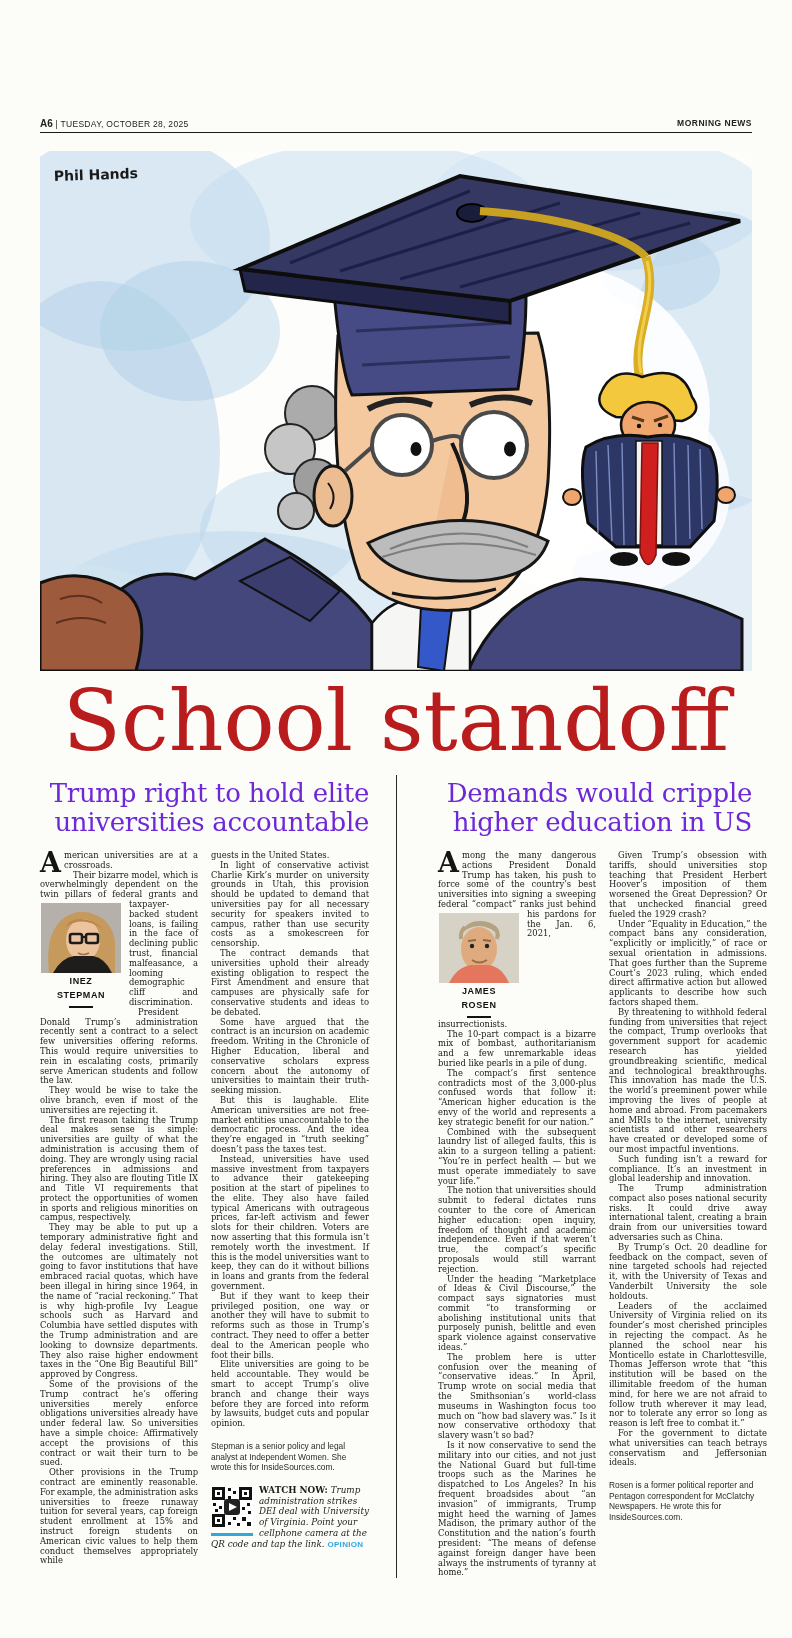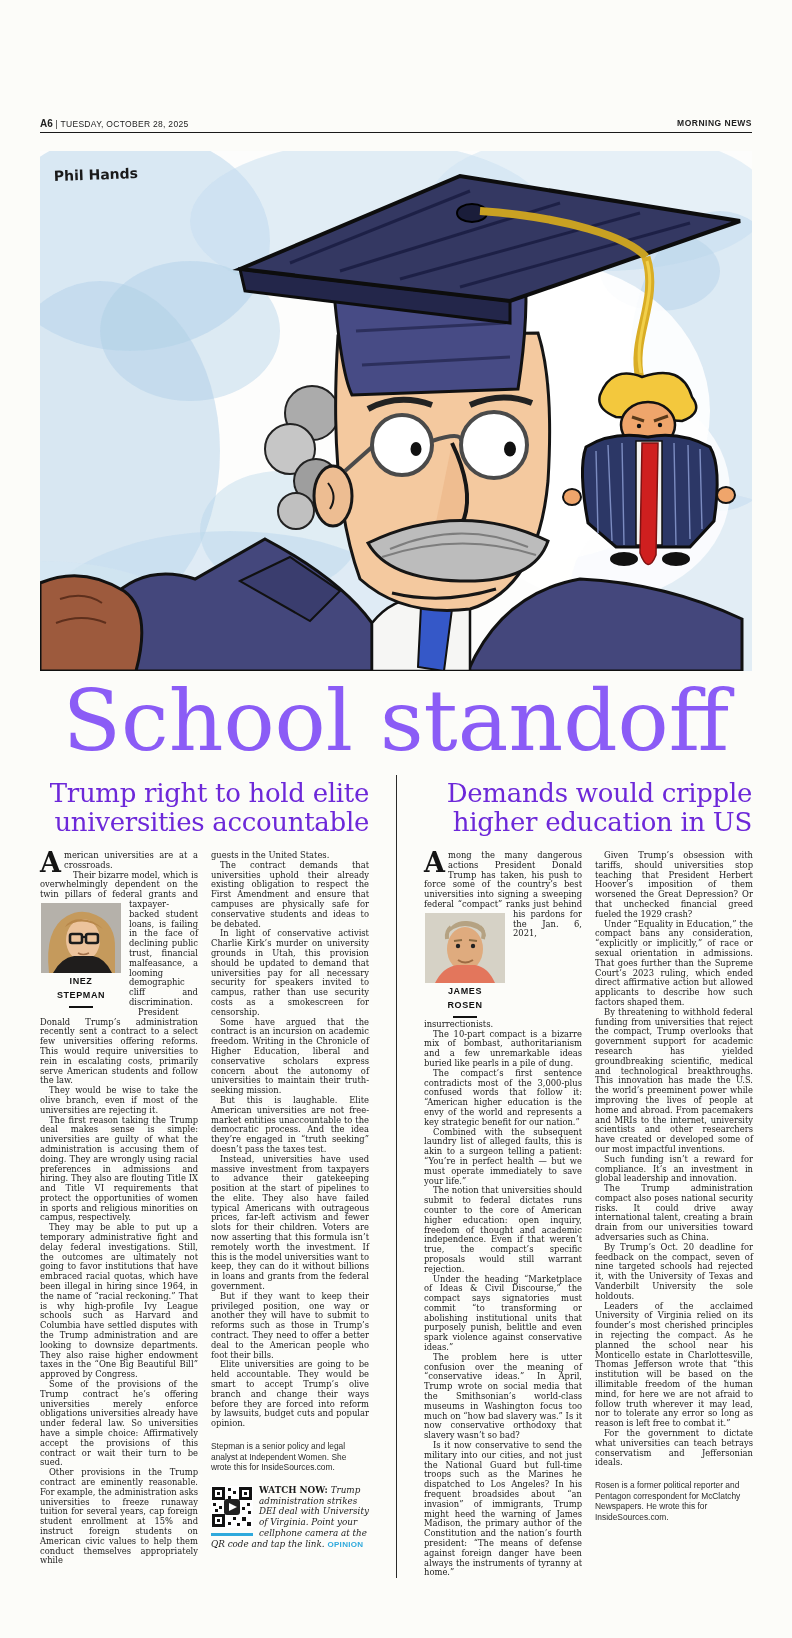--- a/index.html
+++ b/index.html
@@ -21,27 +21,27 @@
   .masthead{border-bottom:3px solid #161616;padding:6px 0 10px 0;}
   .masthead .word{
     display:inline-block;font-size:62px;line-height:56px;font-weight:500;
     transform:scaleX(.62);transform-origin:left center;letter-spacing:2px;color:#141414;
   }
   
   .cartoon{margin-top:18px;line-height:0;}
   
   .mainhead{
     margin-top:2px;text-align:center;font-size:85px;line-height:96px;letter-spacing:0px;
-    color:#8b5cf6;white-space:nowrap;
+    color:#b91c1c;white-space:nowrap;
   }
   
   .articles{display:flex;margin-top:6px;align-items:stretch;}
   .article{width:356px;}
   .article.left{padding-right:27px;}
-  .article.right{border-left:1px solid #2a2a2a;padding-left:27px;}
+  .article.right{border-left:1px solid #2a2a2a;padding-left:41px;}
   .subhead{
     text-align:right;font-size:26px;line-height:29px;letter-spacing:-.3px;color:#6d28d9;
     margin:4px 0 14px 0;
   }
   .cols{display:flex;gap:13px;}
   .col{width:158px;flex:none;}
   .bp{
     margin:0;font-size:8.4px;line-height:9.8px;text-align:justify;
     hyphens:auto;-webkit-hyphens:auto;color:#191919;
   }
@@ -218,22 +218,22 @@
             </p>
             <p class="bp ind">President Donald Trump’s administration recently sent a contract to a select few universities offering reforms. This would require universities to rein in escalating costs, primarily serve American students and follow the law.</p>
             <p class="bp ind">They would be wise to take the olive branch, even if most of the universities are rejecting it.</p>
             <p class="bp ind">The first reason taking the Trump deal makes sense is simple: universities are guilty of what the administration is accusing them of doing. They are wrongly using racial preferences in admissions and hiring. They also are flouting Title IX and Title VI requirements that protect the opportunities of women in sports and religious minorities on campus, respectively.</p>
             <p class="bp ind">They may be able to put up a temporary administrative fight and delay federal investigations. Still, the outcomes are ultimately not going to favor institutions that have embraced racial quotas, which have been illegal in hiring since 1964, in the name of “racial reckoning.” That is why high-profile Ivy League schools such as Harvard and Columbia have settled disputes with the Trump administration and are looking to downsize departments. They also raise higher endowment taxes in the “One Big Beautiful Bill” approved by Congress.</p>
             <p class="bp ind">Some of the provisions of the Trump contract he’s offering universities merely enforce obligations universities already have under federal law. So universities have a simple choice: Affirmatively accept the provisions of this contract or wait their turn to be sued.</p>
             <p class="bp ind">Other provisions in the Trump contract are eminently reasonable. For example, the administration asks universities to freeze runaway tuition for several years, cap foreign student enrollment at 15% and instruct foreign students on American civic values to help them conduct themselves appropriately while</p>
           </div>
           <div class="col">
             <p class="bp">guests in the United States.</p>
+            <p class="bp ind">In light of conservative activist Charlie Kirk’s murder on university grounds in Utah, this provision should be updated to demand that universities pay for all necessary security for speakers invited to campus, rather than use security costs as a smokescreen for censorship.</p>
             <p class="bp ind">The contract demands that universities uphold their already existing obligation to respect the First Amendment and ensure that campuses are physically safe for conservative students and ideas to be debated.</p>
-            <p class="bp ind">In light of conservative activist Charlie Kirk’s murder on university grounds in Utah, this provision should be updated to demand that universities pay for all necessary security for speakers invited to campus, rather than use security costs as a smokescreen for censorship.</p>
             <p class="bp ind">Some have argued that the contract is an incursion on academic freedom. Writing in the Chronicle of Higher Education, liberal and conservative scholars express concern about the autonomy of universities to maintain their truth-seeking mission.</p>
             <p class="bp ind">But this is laughable. Elite American universities are not free-market entities unaccountable to the democratic process. And the idea they’re engaged in “truth seeking” doesn’t pass the taxes test.</p>
             <p class="bp ind">Instead, universities have used massive investment from taxpayers to advance their gatekeeping position at the start of pipelines to the elite. They also have failed typical Americans with outrageous prices, far-left activism and fewer slots for their children. Voters are now asserting that this formula isn’t remotely worth the investment. If this is the model universities want to keep, they can do it without billions in loans and grants from the federal government.</p>
             <p class="bp ind">But if they want to keep their privileged position, one way or another they will have to submit to reforms such as those in Trump’s contract. They need to offer a better deal to the American people who foot their bills.</p>
             <p class="bp ind">Elite universities are going to be held accountable. They would be smart to accept Trump’s olive branch and change their ways before they are forced into reform by lawsuits, budget cuts and popular opinion.</p>
             <p class="bio">Stepman is a senior policy and legal analyst at Independent Women. She wrote this for InsideSources.com.</p>
             <div class="watch">
               <span class="qr-wrap">
                 <svg width="42" height="42" viewBox="0 0 42 42">
                   <rect width="42" height="42" fill="#fff"></rect>

